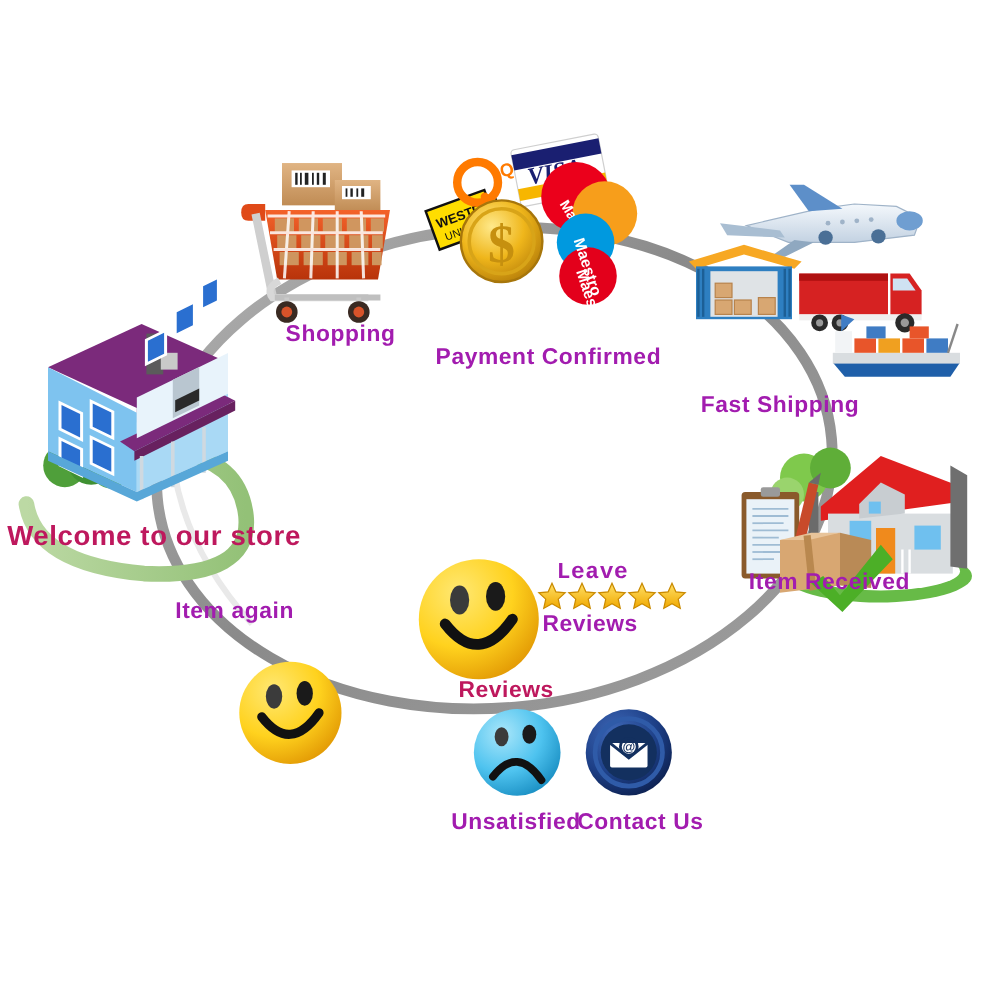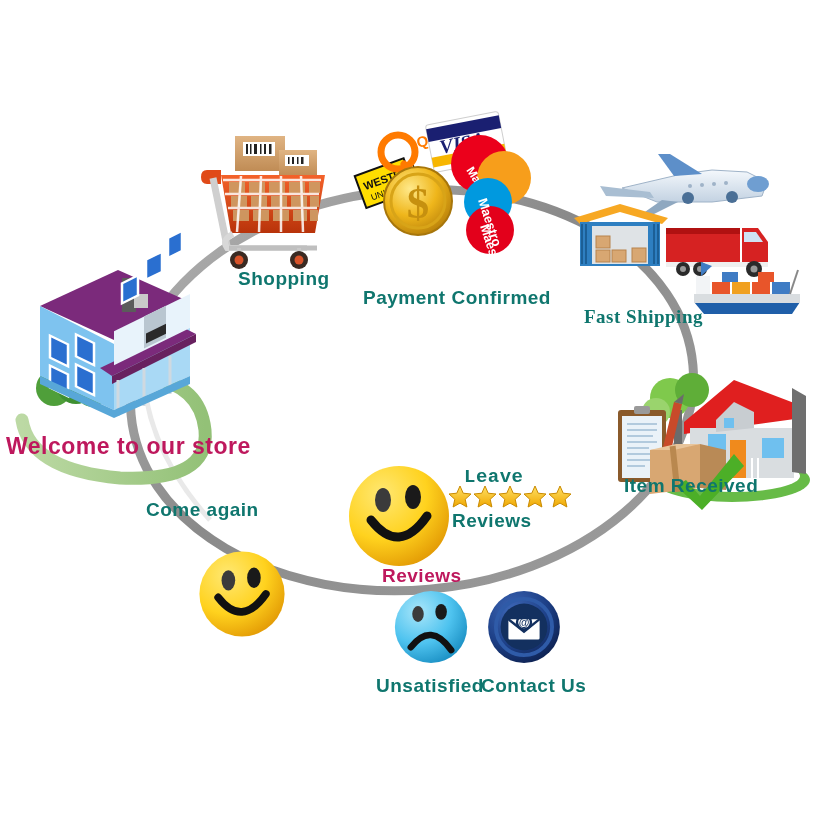--- a/index.html
+++ b/index.html
@@ -8,21 +8,21 @@
     background:#ffffff;
     font-family:"Liberation Sans", sans-serif;
     overflow:hidden;
     position:relative;
   }
   #stage{position:absolute;left:0;top:0;width:818px;height:818px;}
   .node{position:absolute;}
   .lbl{
     position:absolute;
     font-weight:bold;
-    color:#0f766e;
+    color:#a21caf;
     white-space:nowrap;
     letter-spacing:.5px;
     font-size:19px;
     line-height:1;
   }
   .lbl.red{color:#be185d;}
   .lbl.big{font-size:23px;}
   svg{display:block;overflow:visible;}
 </style>
 </head>
@@ -246,21 +246,21 @@
           <rect x="210" y="130" width="18" height="12" fill="#3f7cc4"></rect>
           <rect x="160" y="120" width="16" height="10" fill="#3f7cc4"></rect>
           <rect x="196" y="120" width="16" height="10" fill="#e8552a"></rect>
         </g>
         <rect x="134" y="124" width="14" height="18" fill="#f2f4f6"></rect>
         <path d="M139 124 L139 110 L150 114 Z" fill="#3f7cc4"></path>
         <path d="M228 142 L236 118" stroke="#888" stroke-width="2"></path>
       </g>
     </svg>
   </div>
-  <div class="lbl" style="left:584px;top:307px;font-family:Liberation Serif, serif;">Fast  Shipping</div>
+  <div class="lbl" style="left:584px;top:328px;">Fast  Shipping</div>
 
   <div class="node" style="left:612px;top:362px;">
     <svg width="200" height="145" viewBox="0 0 200 145">
 
       <ellipse cx="120" cy="118" rx="78" ry="22" fill="#4caf27" opacity=".85"></ellipse>
       <ellipse cx="122" cy="114" rx="66" ry="16" fill="#ffffff"></ellipse>
 
       <g>
         <circle cx="58" cy="36" r="20" fill="#7fc94c"></circle>
         <circle cx="80" cy="28" r="17" fill="#5fae38"></circle>
@@ -363,21 +363,21 @@
         </g>
         <rect x="126" y="120" width="22" height="32" fill="#b9c6d0" transform="skewY(-26)"></rect>
         <rect x="128" y="138" width="20" height="10" fill="#2a2a2a" transform="skewY(-26)"></rect>
 
         <path d="M22 118 L96 152 L172 118 L172 126 L96 160 L22 126 Z" fill="#58a7d8"></path>
       </g>
     </svg>
   </div>
   <div class="lbl red big" style="left:6px;top:435px;">Welcome to our store</div>
 
-  <div class="lbl" style="left:146px;top:500px;">Come  again</div>
+  <div class="lbl" style="left:146px;top:500px;">Item  again</div>
 
   <div class="node" style="left:345px;top:462px;">
     <svg width="108" height="108" viewBox="0 0 108 108">
       <defs>
         <radialGradient id="smA" cx="33%" cy="28%" r="78%">
           <stop offset="0%" stop-color="#ffe873"></stop>
             <stop offset="58%" stop-color="#ffd21e"></stop>
           <stop offset="100%" stop-color="#e39b05"></stop>
         </radialGradient>
       </defs>

